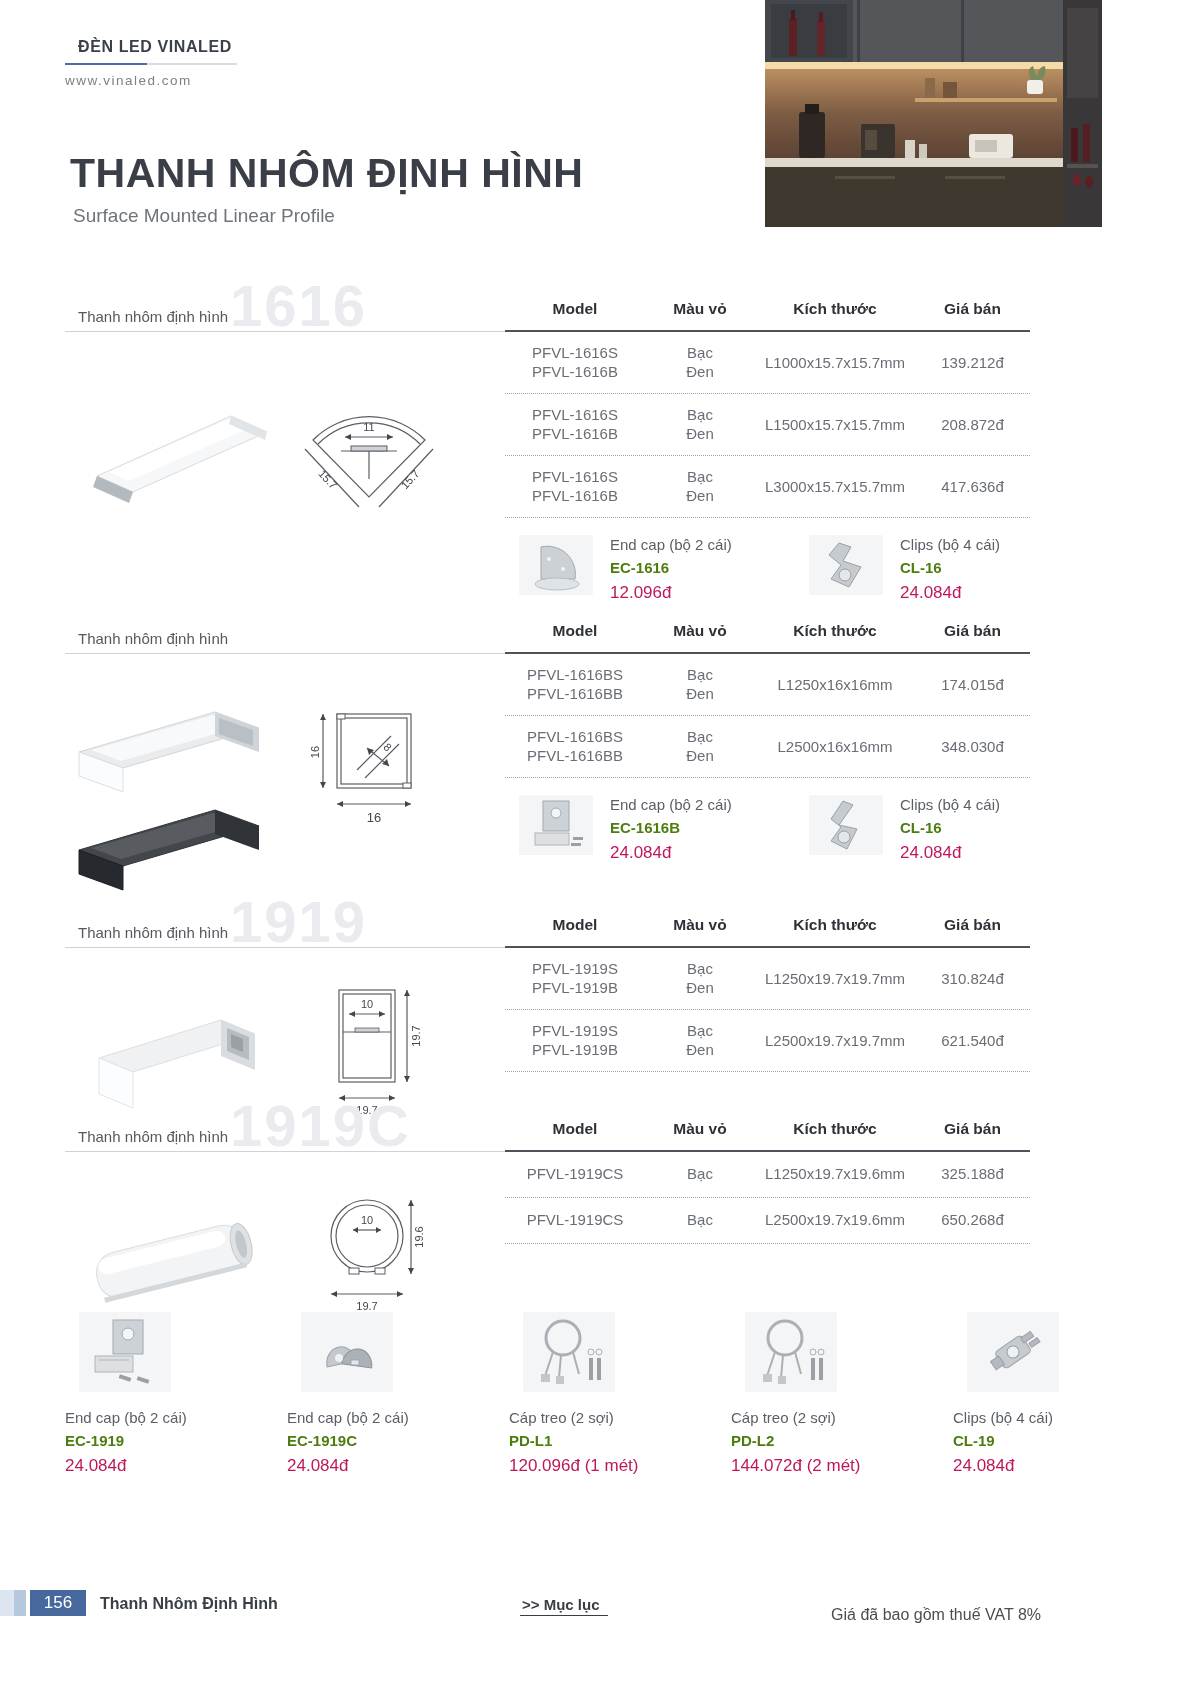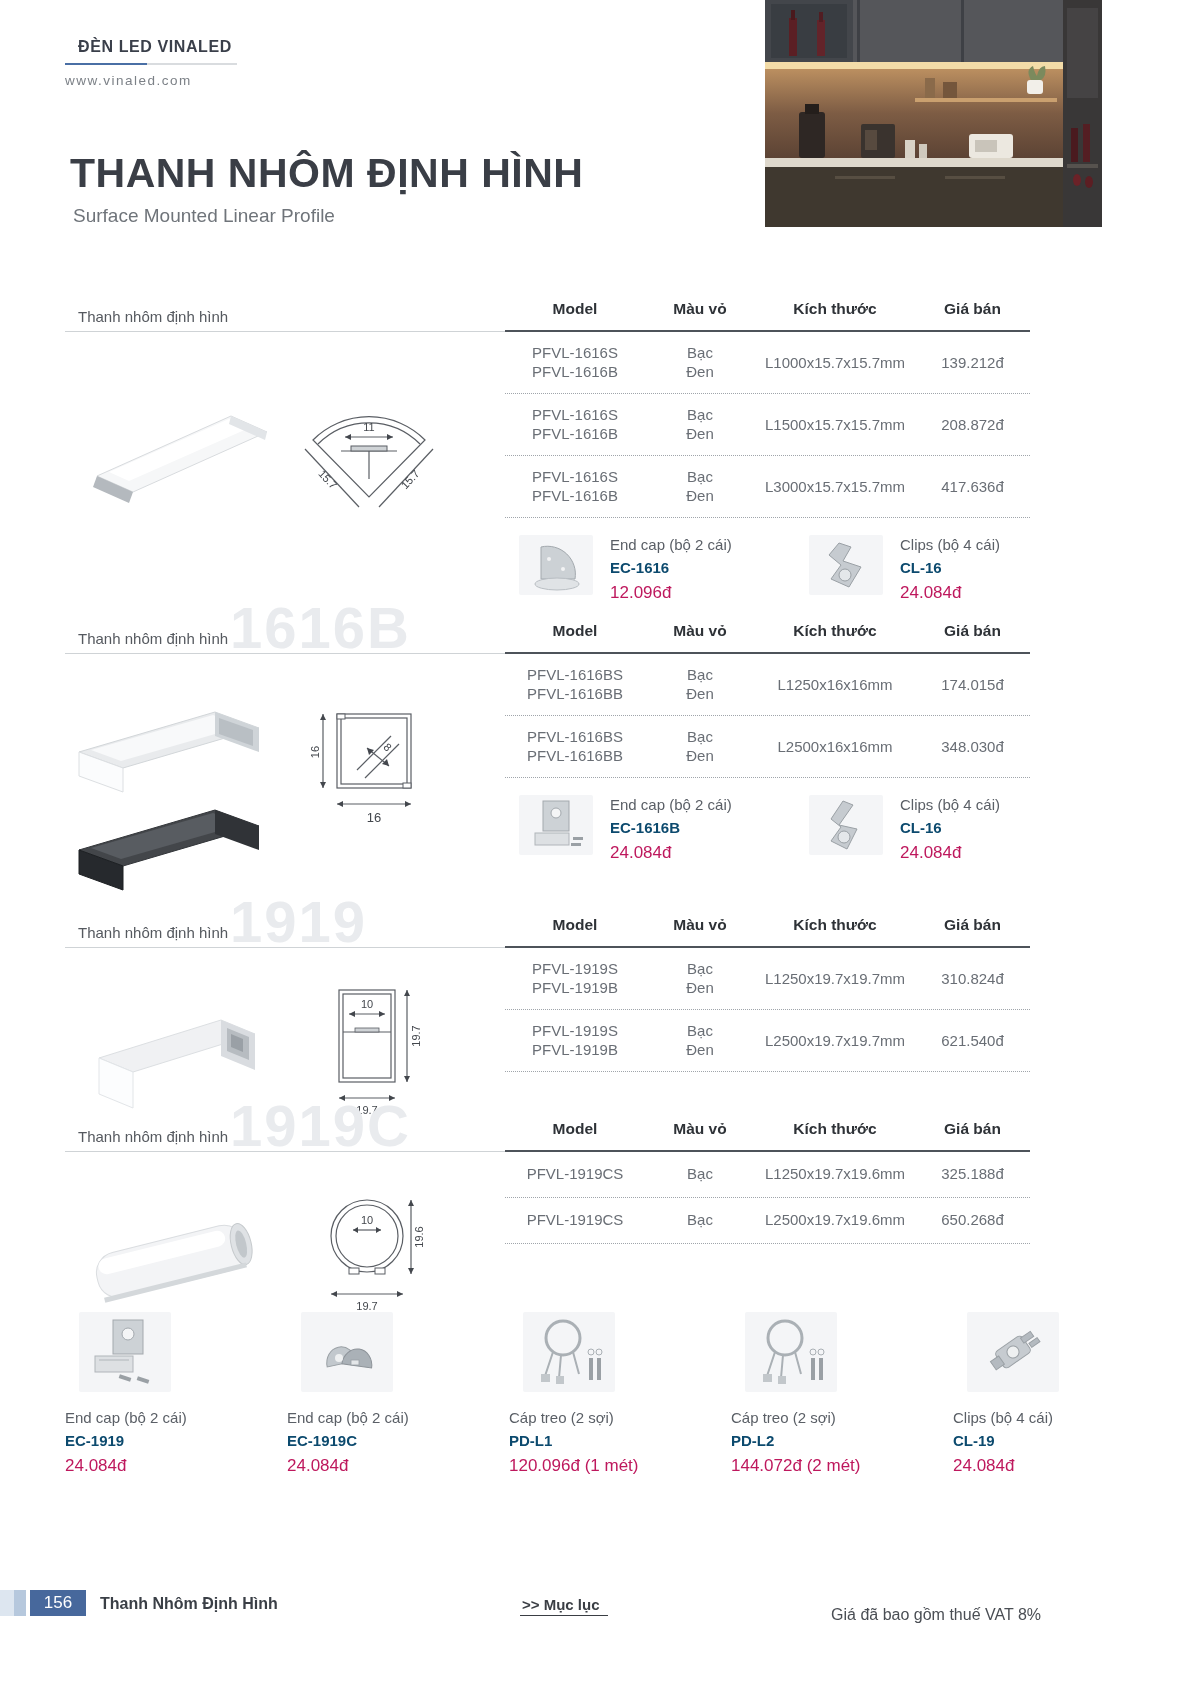--- a/index.html
+++ b/index.html
@@ -36,21 +36,21 @@
   .t-row.single > div { line-height:18px; padding:2px 0; }
 
   
   .sec-acc { display:flex; margin-top:17px; }
   .acc-item { display:flex; }
   .acc-item.first { margin-left:14px; width:278px; }
   .acc-item.second { margin-left:12px; }
   .acc-thumb { width:74px; height:60px; background:#f4f5f7; border-radius:2px; flex:0 0 74px; }
   .acc-text { margin-left:17px; padding-top:1px; }
   .acc-label { font-size:15px; color:#5a5f66; }
-  .acc-code { font-size:15px; font-weight:bold; color:#0c4a6e; margin-top:6px; }
+  .acc-code { font-size:15px; font-weight:bold; color:#4d7c0f; margin-top:6px; }
   .acc-price { font-size:17px; color:#be185d; margin-top:7px; }
 
   
   .bottom-acc { position:absolute; left:65px; top:1312px; width:1060px; display:flex; justify-content:space-between; }
   .bacc-item { width:172px; }
   .bacc-thumb { width:92px; height:80px; background:#f4f5f7; border-radius:2px; margin-left:14px; }
   .bacc-item .acc-label { margin-top:17px; }
 
   
   .footer { position:absolute; left:0; top:1588px; width:1106px; height:30px; }
@@ -121,20 +121,21 @@
       <ellipse cx="324" cy="182" rx="4" ry="6" fill="#5c1e23"></ellipse>
     </svg>
   </div>
 
   <div class="page-title">THANH NHÔM ĐỊNH HÌNH</div>
   <div class="page-subtitle">Surface Mounted Linear Profile</div>
 
   <div class="section" style="top:296px;">
     <div class="sec-left">
       <div class="sec-title-row">
+        <div class="sec-watermark">1616</div>
         <div class="sec-label">Thanh nhôm định hình</div>
       </div>
       <div class="sec-art">
         <svg class="abs" style="left:14px;top:48px;" width="218" height="150" viewBox="0 0 218 150">
           <polygon points="18,96 152,36 188,52 54,112" fill="#f6f7f8" stroke="#d8dbde" stroke-width="1"></polygon>
           <polygon points="30,92 150,39 170,48 50,101" fill="#ffffff"></polygon>
           <polygon points="18,96 54,112 50,123 14,107" fill="#b4b9be"></polygon>
           <polygon points="152,36 188,52 186,60 150,44" fill="#e2e5e8"></polygon>
         </svg>
         <svg class="abs" style="left:238px;top:55px;" width="132" height="130" viewBox="0 0 132 130">
@@ -225,21 +226,20 @@
             <div class="acc-price">24.084đ</div>
           </div>
         </div>
       </div>
     </div>
   </div>
 
   <div class="section" style="top:618px;">
     <div class="sec-left">
       <div class="sec-title-row">
-        <div class="sec-watermark">1616B</div>
         <div class="sec-label">Thanh nhôm định hình</div>
       </div>
       <div class="sec-art" style="height:240px;">
         <svg class="abs" style="left:2px;top:40px;" width="215" height="110" viewBox="0 0 215 110">
           <polygon points="12,58 148,18 192,34 56,74" fill="#e9ebed" stroke="#d2d6d9" stroke-width="1"></polygon>
           <polygon points="24,56 146,21 176,32 54,67" fill="#f8f9fa"></polygon>
           <polygon points="12,58 56,74 56,98 12,82" fill="#fbfcfd" stroke="#dcdfe2" stroke-width="1"></polygon>
           <polygon points="148,18 192,34 192,58 148,42" fill="#cfd4d8"></polygon>
           <polygon points="152,24 186,36 186,52 152,40" fill="#b9bfc4"></polygon>
         </svg>

